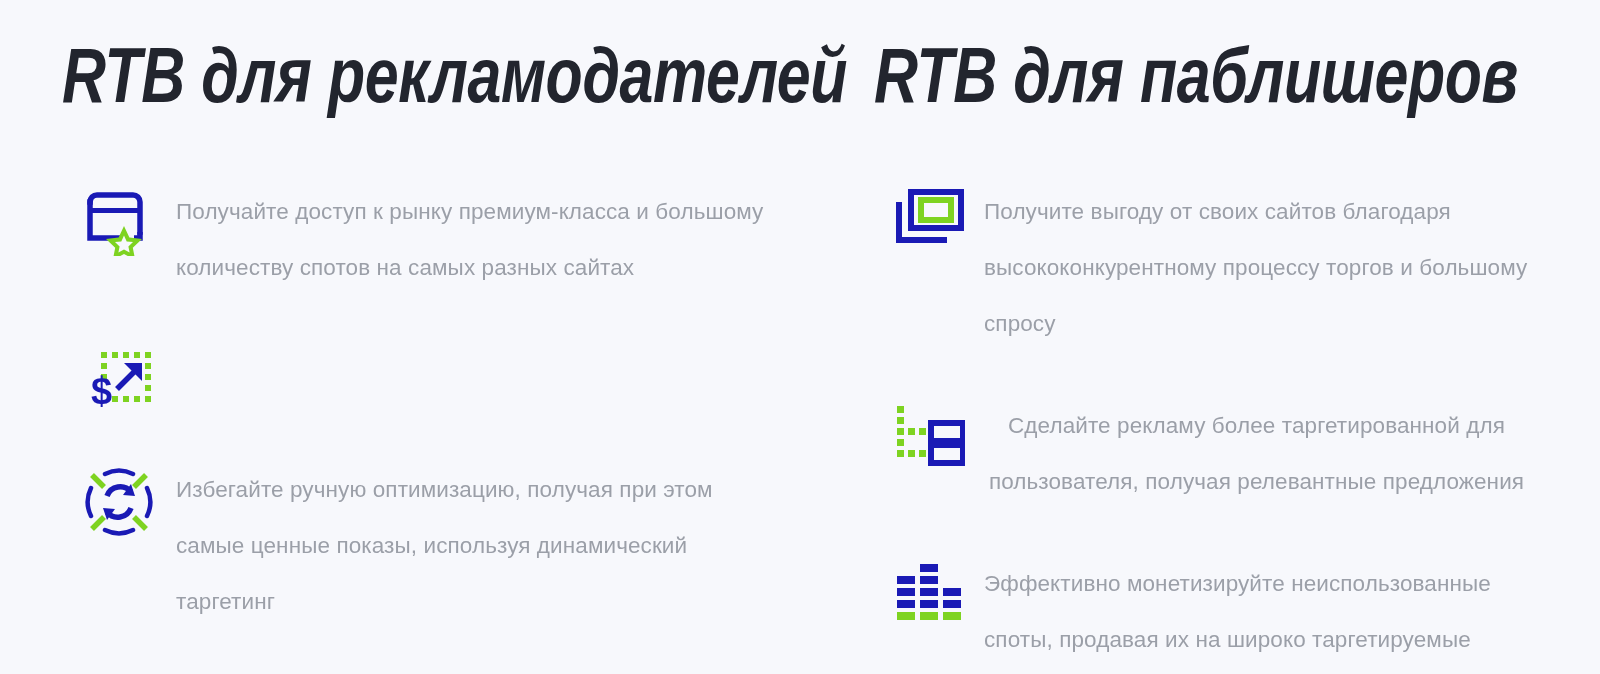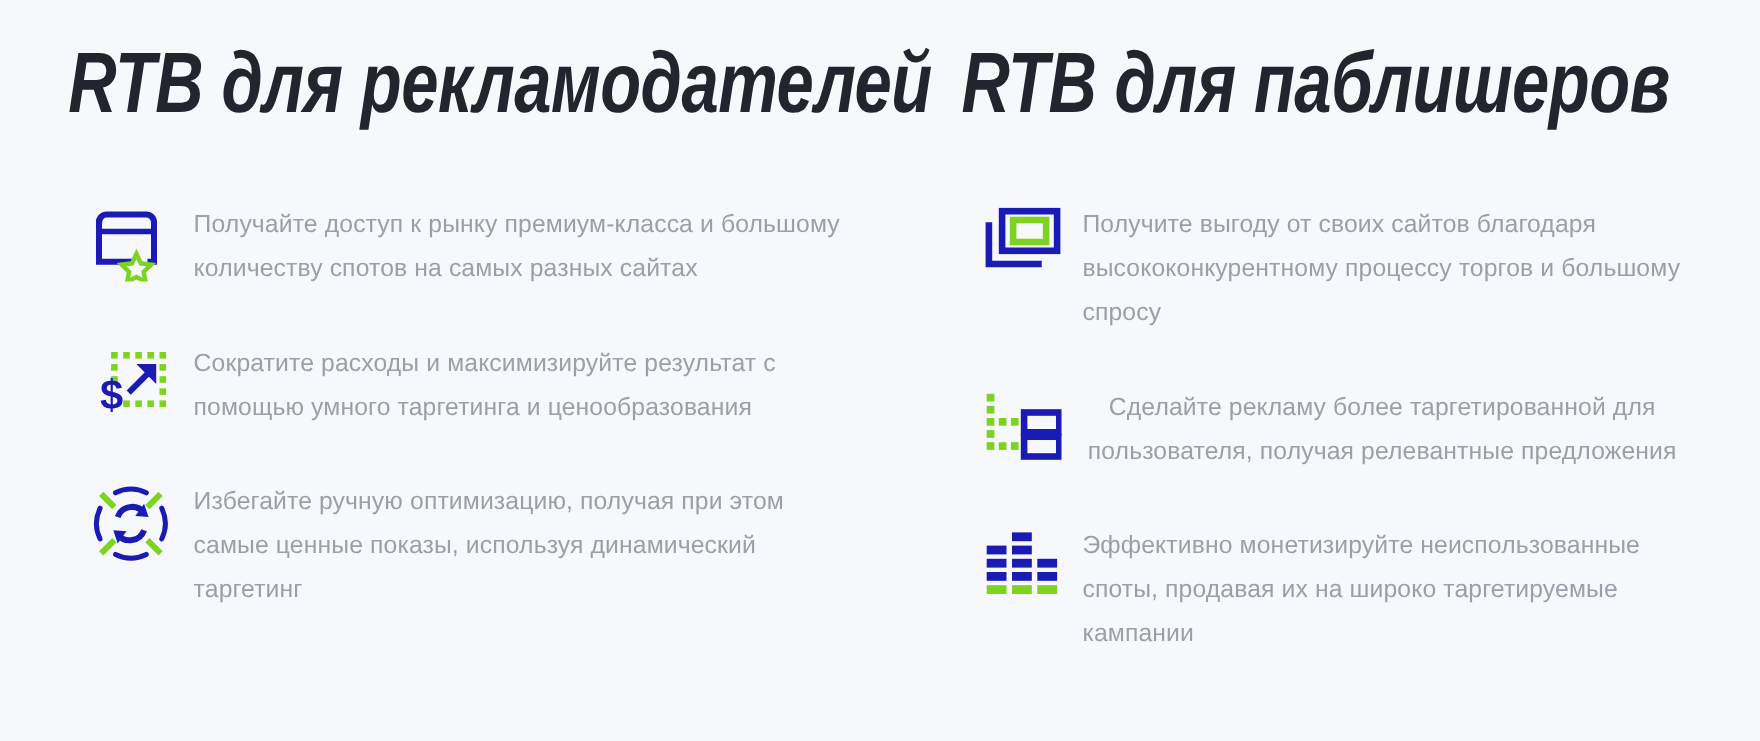--- a/index.html
+++ b/index.html
@@ -88,21 +88,21 @@
     justify-content: center;
   }
 
   .column-publishers .feature-icon {
     width: 110px;
     justify-content: center;
   }
 
   .feature-text {
     font-size: 22.5px;
-    line-height: 40px;
+    line-height: 56px;
     color: #9b9fa8;
     max-width: 580px;
     font-weight: 400;
     letter-spacing: 0.1px;
   }
 
   .column-advertisers .feature-text {
     max-width: 590px;
   }
 
@@ -166,21 +166,20 @@
                 <rect x="18" y="17" width="6" height="6"></rect>
                   <rect x="18" y="28" width="6" height="6"></rect>
               </g>
               <g fill="none" stroke="#1a1ab5" stroke-width="5.5">
                 <line x1="34" y1="43" x2="57" y2="20"></line>
               </g>
               <polygon points="59,17 59,35 41,17" fill="#1a1ab5"></polygon>
               <text x="8" y="58" font-family="'Liberation Sans', sans-serif" font-size="38" font-weight="bold" fill="#1a1ab5">$</text>
             </svg>
           </div>
-          <div class="feature-text">Сократите расходы и максимизируйте результат с помощью умного таргетинга и ценообразования</div>
         </div>
 
         <div class="feature feature-3">
           <div class="feature-icon">
             <svg class="icon-svg" width="72" height="72" viewBox="0 0 72 72" xmlns="http://www.w3.org/2000/svg">
               <g fill="none" stroke="#1a1ab5" stroke-width="4.5" stroke-linecap="round">
                 <path d="M22 8 A32 32 0 0 1 50 8"></path>
                 <path d="M64 22 A32 32 0 0 1 64 50"></path>
                 <path d="M50 64 A32 32 0 0 1 22 64"></path>
                 <path d="M8 50 A32 32 0 0 1 8 22"></path>

